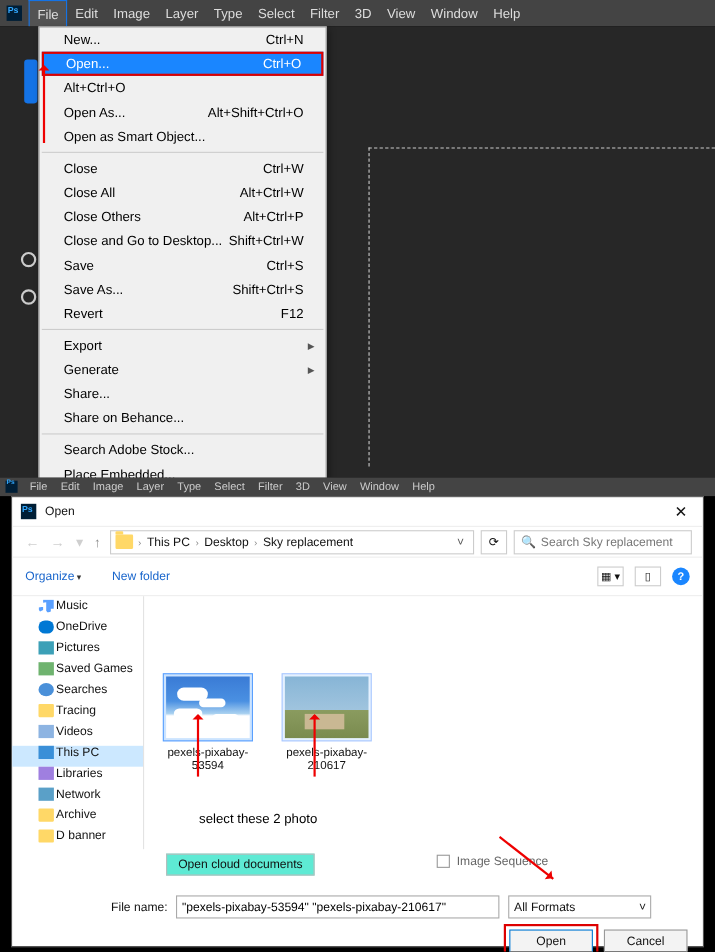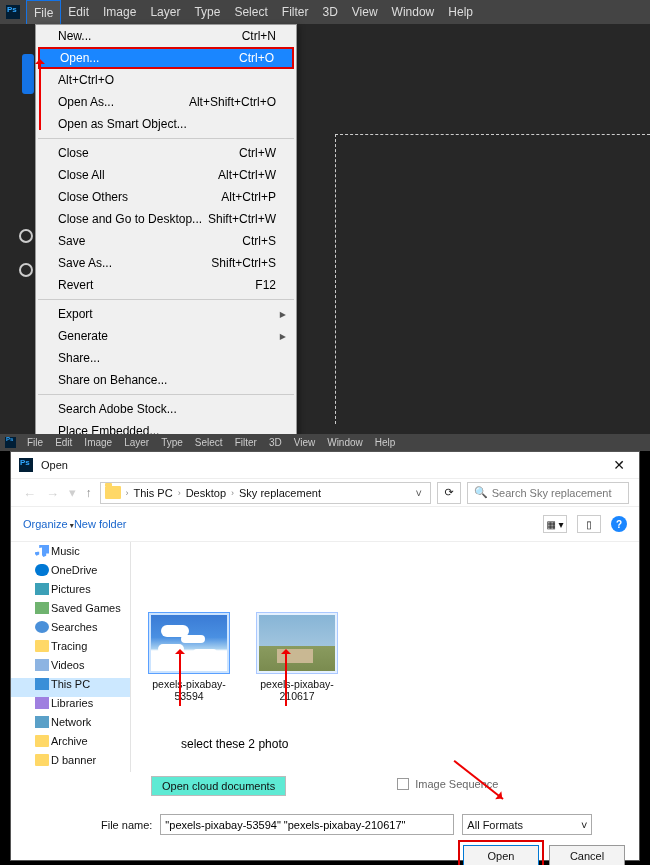--- a/index.html
+++ b/index.html
@@ -55,21 +55,21 @@
 .nav .path .fold { width:16px; height:13px; background:#ffd867; border-radius:1px; position:relative; }
 .nav .path .fold::before { content:""; position:absolute; top:-3px; left:0; width:7px; height:3px; background:#ffd867; border-radius:1px 1px 0 0;}
 .nav .path .chev { color:#888; padding:0 3px; font-size:9px;}
 .nav .path .dd { margin-left:auto; color:#555; padding:0 4px;}
 .nav .refresh { width:24px; height:22px; border:1px solid #ccc; display:flex; align-items:center; justify-content:center; }
 .nav .search { width:162px; height:22px; border:1px solid #ccc; display:flex; align-items:center; padding:0 6px; color:#777; gap:4px;}
 
 .dlg .toolbar { height:36px; display:flex; align-items:center; padding:0 12px; border-top:1px solid #eee; border-bottom:1px solid #eee; }
 .toolbar .org { color:#1a66cc; cursor:pointer; }
 .toolbar .org::after { content:" ▾"; font-size:8px; color:#333;}
-.toolbar .newf { color:#1a66cc; cursor:pointer; }
+.toolbar .newf { margin-left:28px; color:#1a66cc; cursor:pointer; }
 .toolbar .right-tools { margin-left:auto; display:flex; gap:10px; align-items:center; }
 .toolbar .ico { width:24px; height:18px; border:1px solid #ccc; display:flex; align-items:center; justify-content:center; font-size:10px;}
 .toolbar .help { width:16px; height:16px; border-radius:50%; background:#1a86ff; color:#fff; display:flex; align-items:center; justify-content:center; font-size:10px; font-weight:bold;}
 
 .dlg .body { display:flex; height:230px; }
 .tree { width:120px; border-right:1px solid #e3e3e3; overflow:hidden; padding-top:3px;}
 .tree .node { display:flex; gap:2px; height:19px; padding:0 6px 0 24px; font-size:11px; cursor:pointer; white-space:nowrap;}
 .tree .node.sel { background:#cce8ff; }
 .tree .ic { width:14px; height:12px; flex-shrink:0; }
 .ic.music { background:#5aa0ff; clip-path:polygon(30% 0,100% 0,100% 70%,80% 70%,80% 90%,60% 100%,50% 85%,50% 20%,30% 25%,30% 80%,10% 90%,0 75%,0 60%,30% 55%); }

